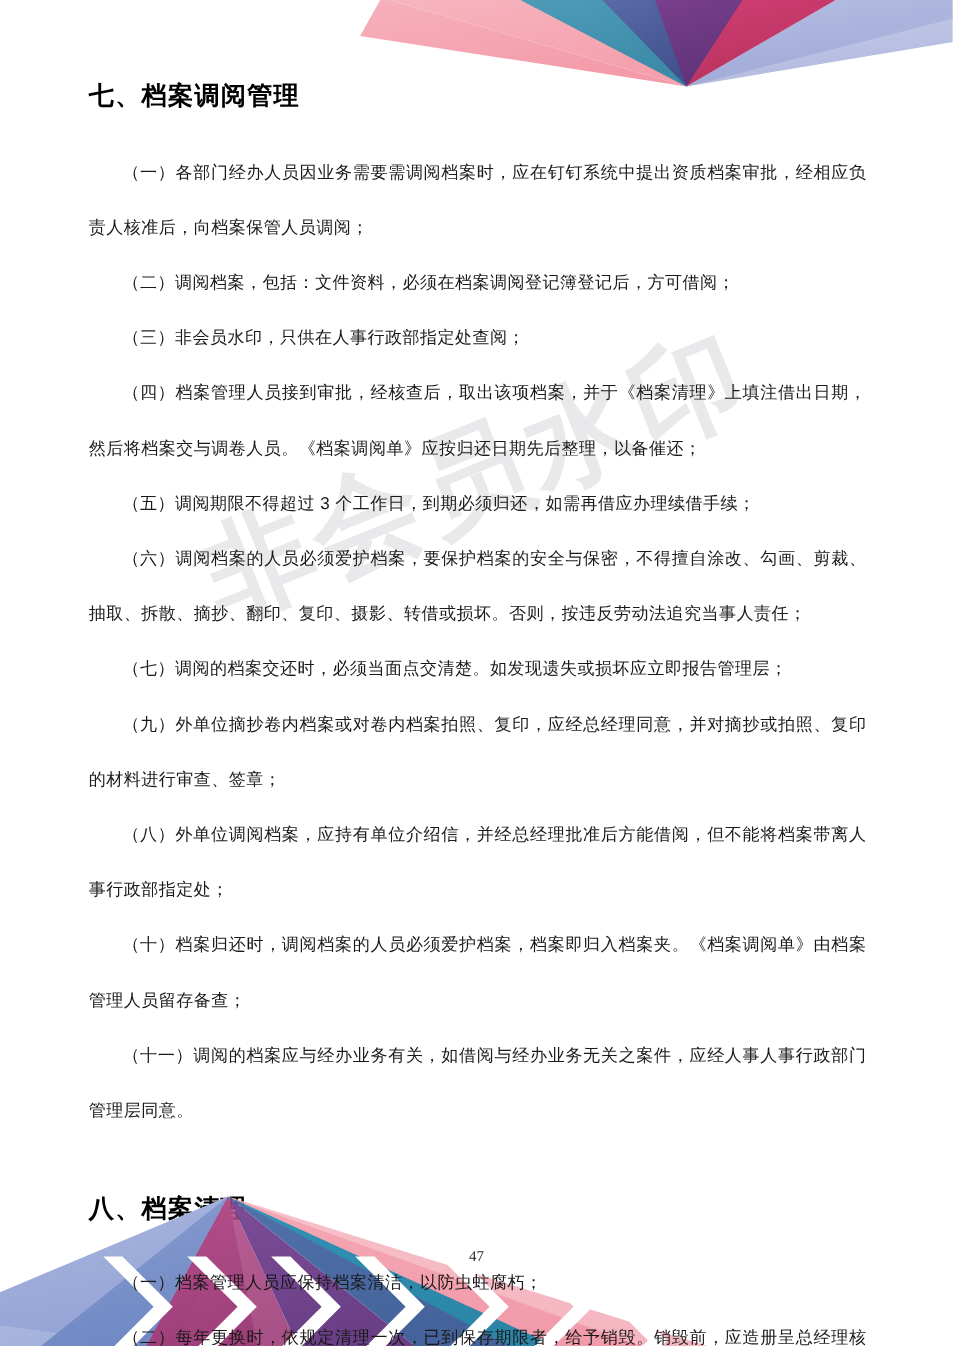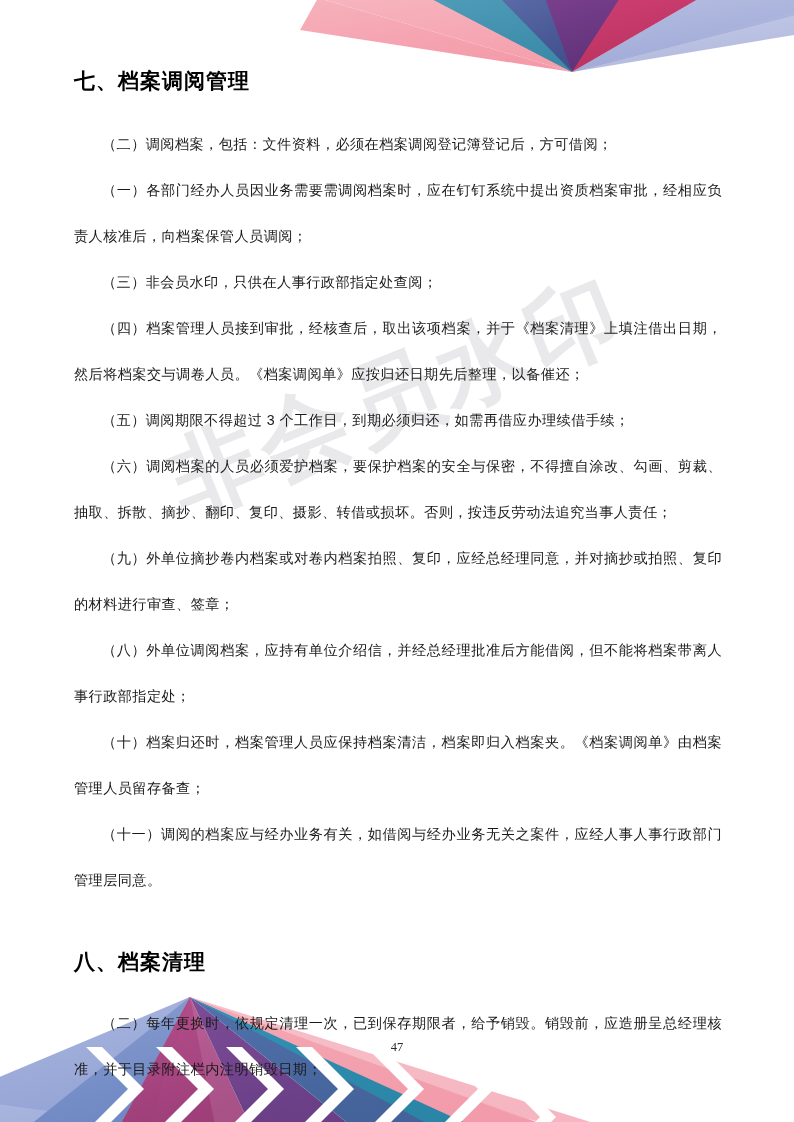--- a/index.html
+++ b/index.html
@@ -156,36 +156,38 @@
     <path d="M 572 72 L 800 10 L 800 34 Z" fill="url(#tg6)" opacity="0.8"></path>
   </svg>
 
   <div class="watermark">非会员水印</div>
 
   <div class="content">
 
     <section class="section sec-archive-retrieval">
       <h2 class="heading">七、档案调阅管理</h2>
       <div class="paras-retrieval">
+        <p class="para">（一）各部门经办人员因业务需要需调阅档案时，应在钉钉系统中提出资质档案审批，经相应负责人核准后，向档案保管人员调阅；</p>
         <p class="para">（二）调阅档案，包括：文件资料，必须在档案调阅登记簿登记后，方可借阅；</p>
-        <p class="para">（一）各部门经办人员因业务需要需调阅档案时，应在钉钉系统中提出资质档案审批，经相应负责人核准后，向档案保管人员调阅；</p>
         <p class="para">（三）非会员水印，只供在人事行政部指定处查阅；</p>
         <p class="para">（四）档案管理人员接到审批，经核查后，取出该项档案，并于《档案清理》上填注借出日期，然后将档案交与调卷人员。《档案调阅单》应按归还日期先后整理，以备催还；</p>
         <p class="para">（五）调阅期限不得超过 3 个工作日，到期必须归还，如需再借应办理续借手续；</p>
         <p class="para">（六）调阅档案的人员必须爱护档案，要保护档案的安全与保密，不得擅自涂改、勾画、剪裁、抽取、拆散、摘抄、翻印、复印、摄影、转借或损坏。否则，按违反劳动法追究当事人责任；</p>
+        <p class="para">（七）调阅的档案交还时，必须当面点交清楚。如发现遗失或损坏应立即报告管理层；</p>
         <p class="para">（九）外单位摘抄卷内档案或对卷内档案拍照、复印，应经总经理同意，并对摘抄或拍照、复印的材料进行审查、签章；</p>
         <p class="para">（八）外单位调阅档案，应持有单位介绍信，并经总经理批准后方能借阅，但不能将档案带离人事行政部指定处；</p>
-        <p class="para">（十）档案归还时，档案管理人员应保持档案清洁，档案即归入档案夹。《档案调阅单》由档案管理人员留存备查；</p>
+        <p class="para">（十）档案归还时，调阅档案的人员必须爱护档案，档案即归入档案夹。《档案调阅单》由档案管理人员留存备查；</p>
         <p class="para">（十一）调阅的档案应与经办业务有关，如借阅与经办业务无关之案件，应经人事人事行政部门管理层同意。</p>
       </div>
     </section>
 
     <section class="section sec-archive-cleanup">
       <h2 class="heading">八、档案清理</h2>
       <div class="paras-cleanup">
+        <p class="para">（一）档案管理人员应保持档案清洁，以防虫蛀腐朽；</p>
         <p class="para">（二）每年更换时，依规定清理一次，已到保存期限者，给予销毁。销毁前，应造册呈总经理核准，并于目录附注栏内注明销毁日期；</p>
       </div>
     </section>
 
   </div>
 
   <svg class="deco deco-bottom" viewBox="0 0 794 137" preserveAspectRatio="none" aria-hidden="true">
     <defs>
       <linearGradient id="bg1" x1="0" y1="0" x2="0.3" y2="1">
         <stop offset="0%" stop-color="#aab6e0"></stop>

